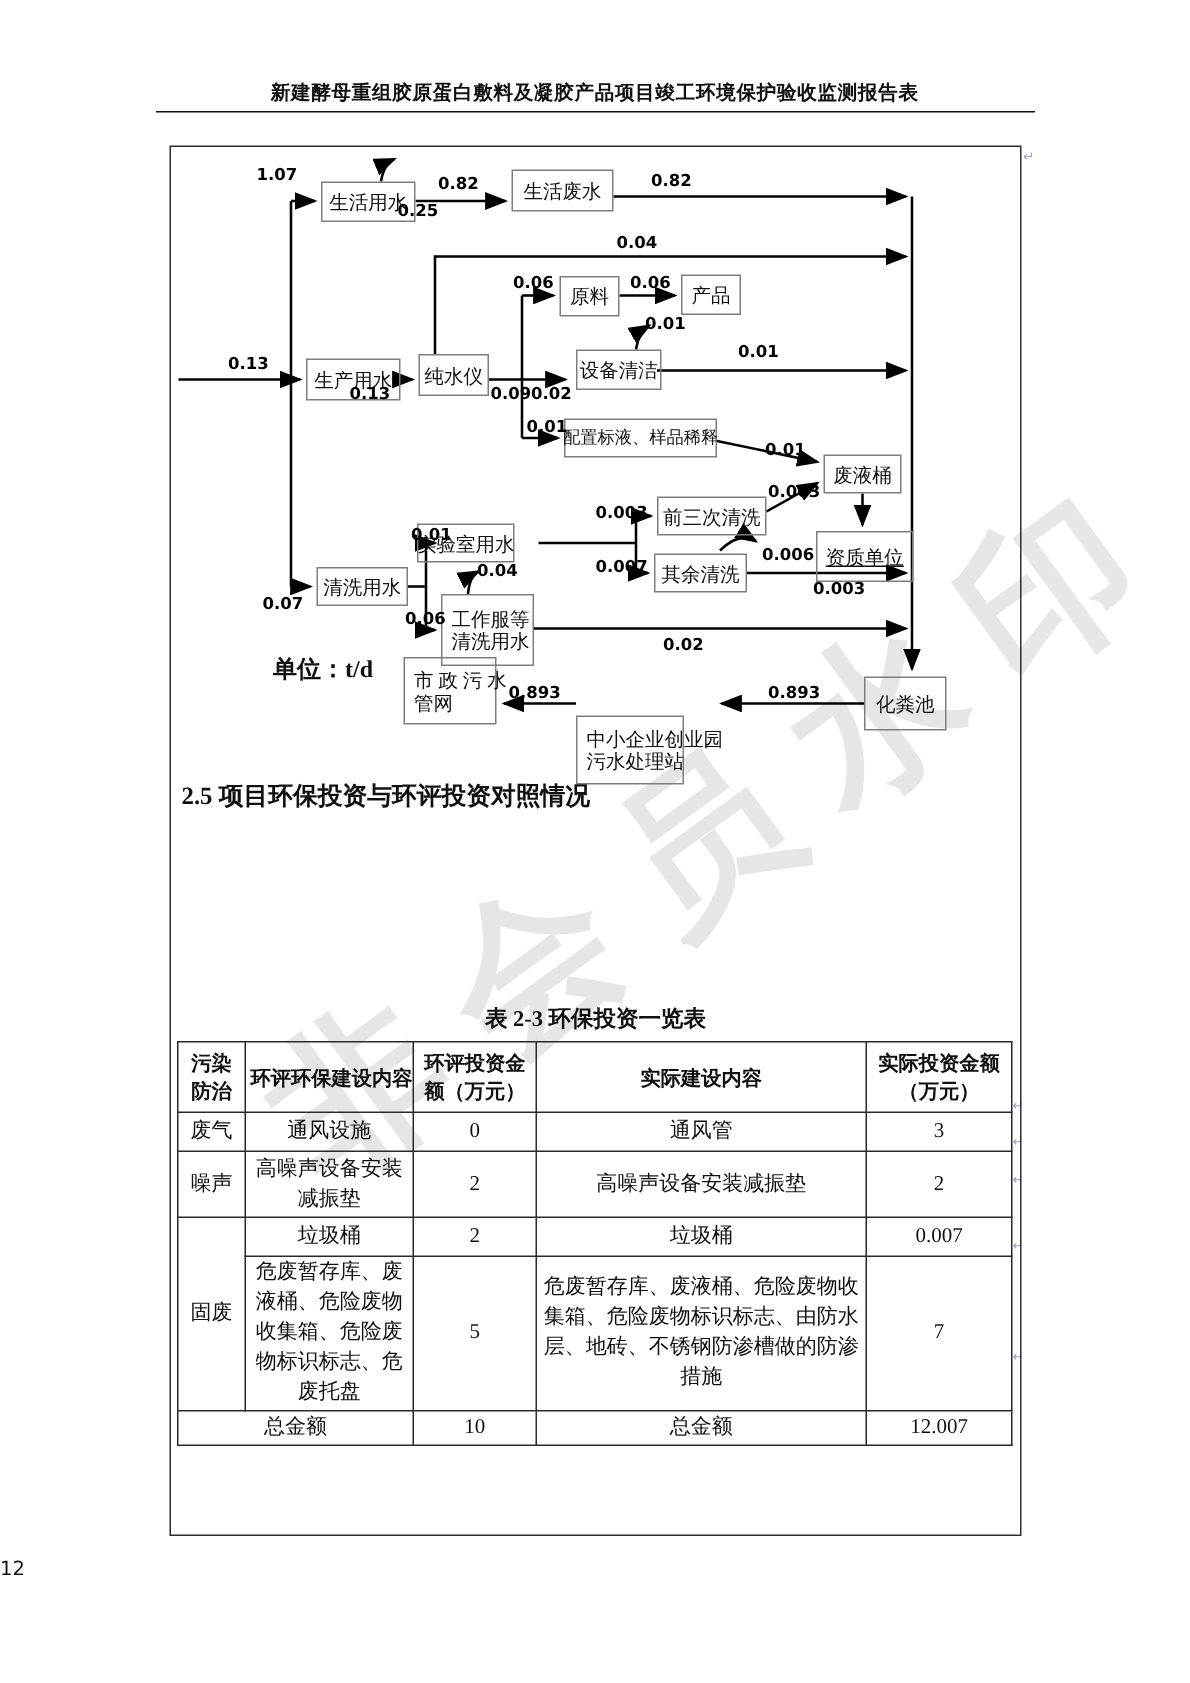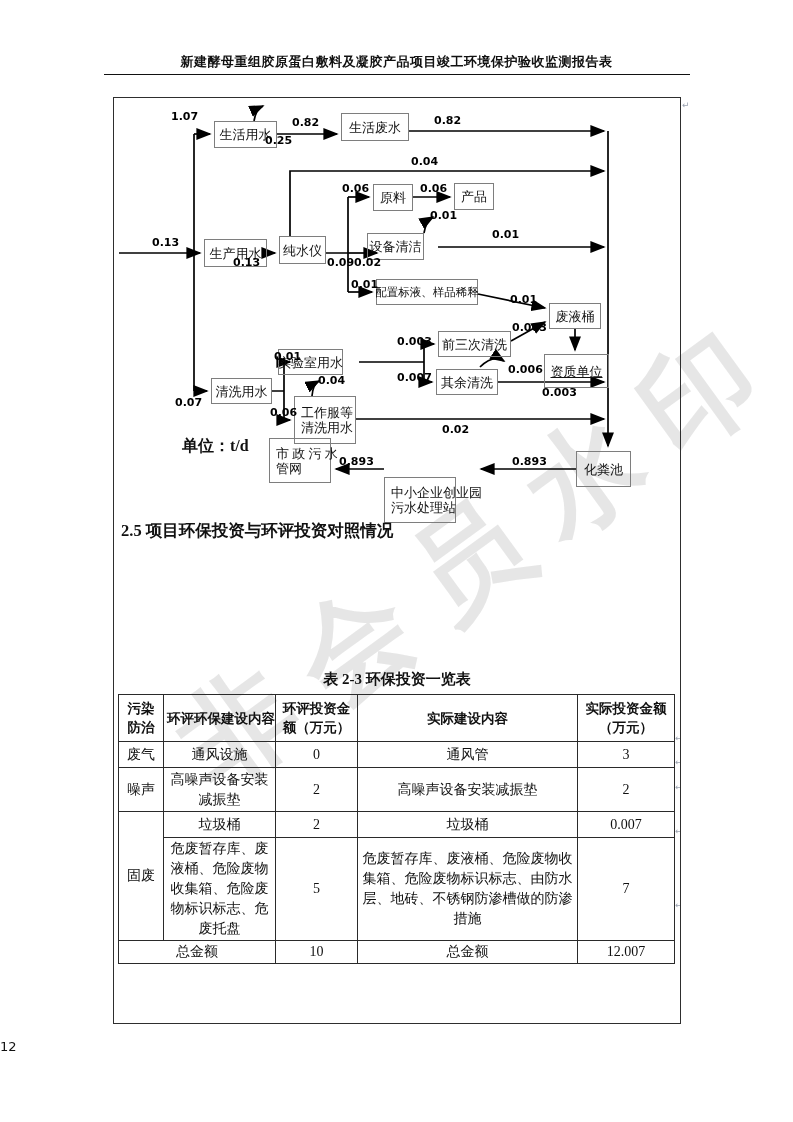--- a/index.html
+++ b/index.html
@@ -109,21 +109,21 @@
             <path d="M198,298 Q199,286 205,283" marker-end="url(#ah)"></path>
           </g>
         </svg>
 
         <div class="node" style="left:100px;top:23px;width:63px;height:27px;">生活用水</div>
         <div class="node" style="left:227px;top:15px;width:68px;height:28px;">生活废水</div>
         <div class="node" style="left:90px;top:141px;width:63px;height:28px;">生产用水</div>
         <div class="node" style="left:165px;top:138px;width:47px;height:28px;">纯水仪</div>
         <div class="node" style="left:259px;top:86px;width:40px;height:27px;">原料</div>
         <div class="node" style="left:340px;top:85px;width:40px;height:27px;">产品</div>
-        <div class="node" style="left:253px;top:135px;width:57px;height:27px;">设备清洁</div>
+        <div class="node" style="left:270px;top:135px;width:57px;height:27px;">设备清洁</div>
         <div class="node small" style="left:262px;top:181px;width:102px;height:26px;">配置标液、样品稀释</div>
         <div class="node" style="left:435px;top:205px;width:52px;height:26px;">废液桶</div>
         <div class="node" style="left:324px;top:233px;width:73px;height:26px;">前三次清洗</div>
         <div class="node" style="left:322px;top:271px;width:62px;height:26px;">其余清洗</div>
         <div class="node" style="left:430px;top:256px;width:65px;height:34px;text-decoration:underline;">资质单位</div>
         <div class="node" style="left:164px;top:251px;width:65px;height:26px;">实验室用水</div>
         <div class="node" style="left:97px;top:280px;width:61px;height:26px;">清洗用水</div>
         <div class="node multi" style="left:180px;top:298px;width:62px;height:48px;">
           <span>工作服等</span>
           <span>清洗用水</span>

